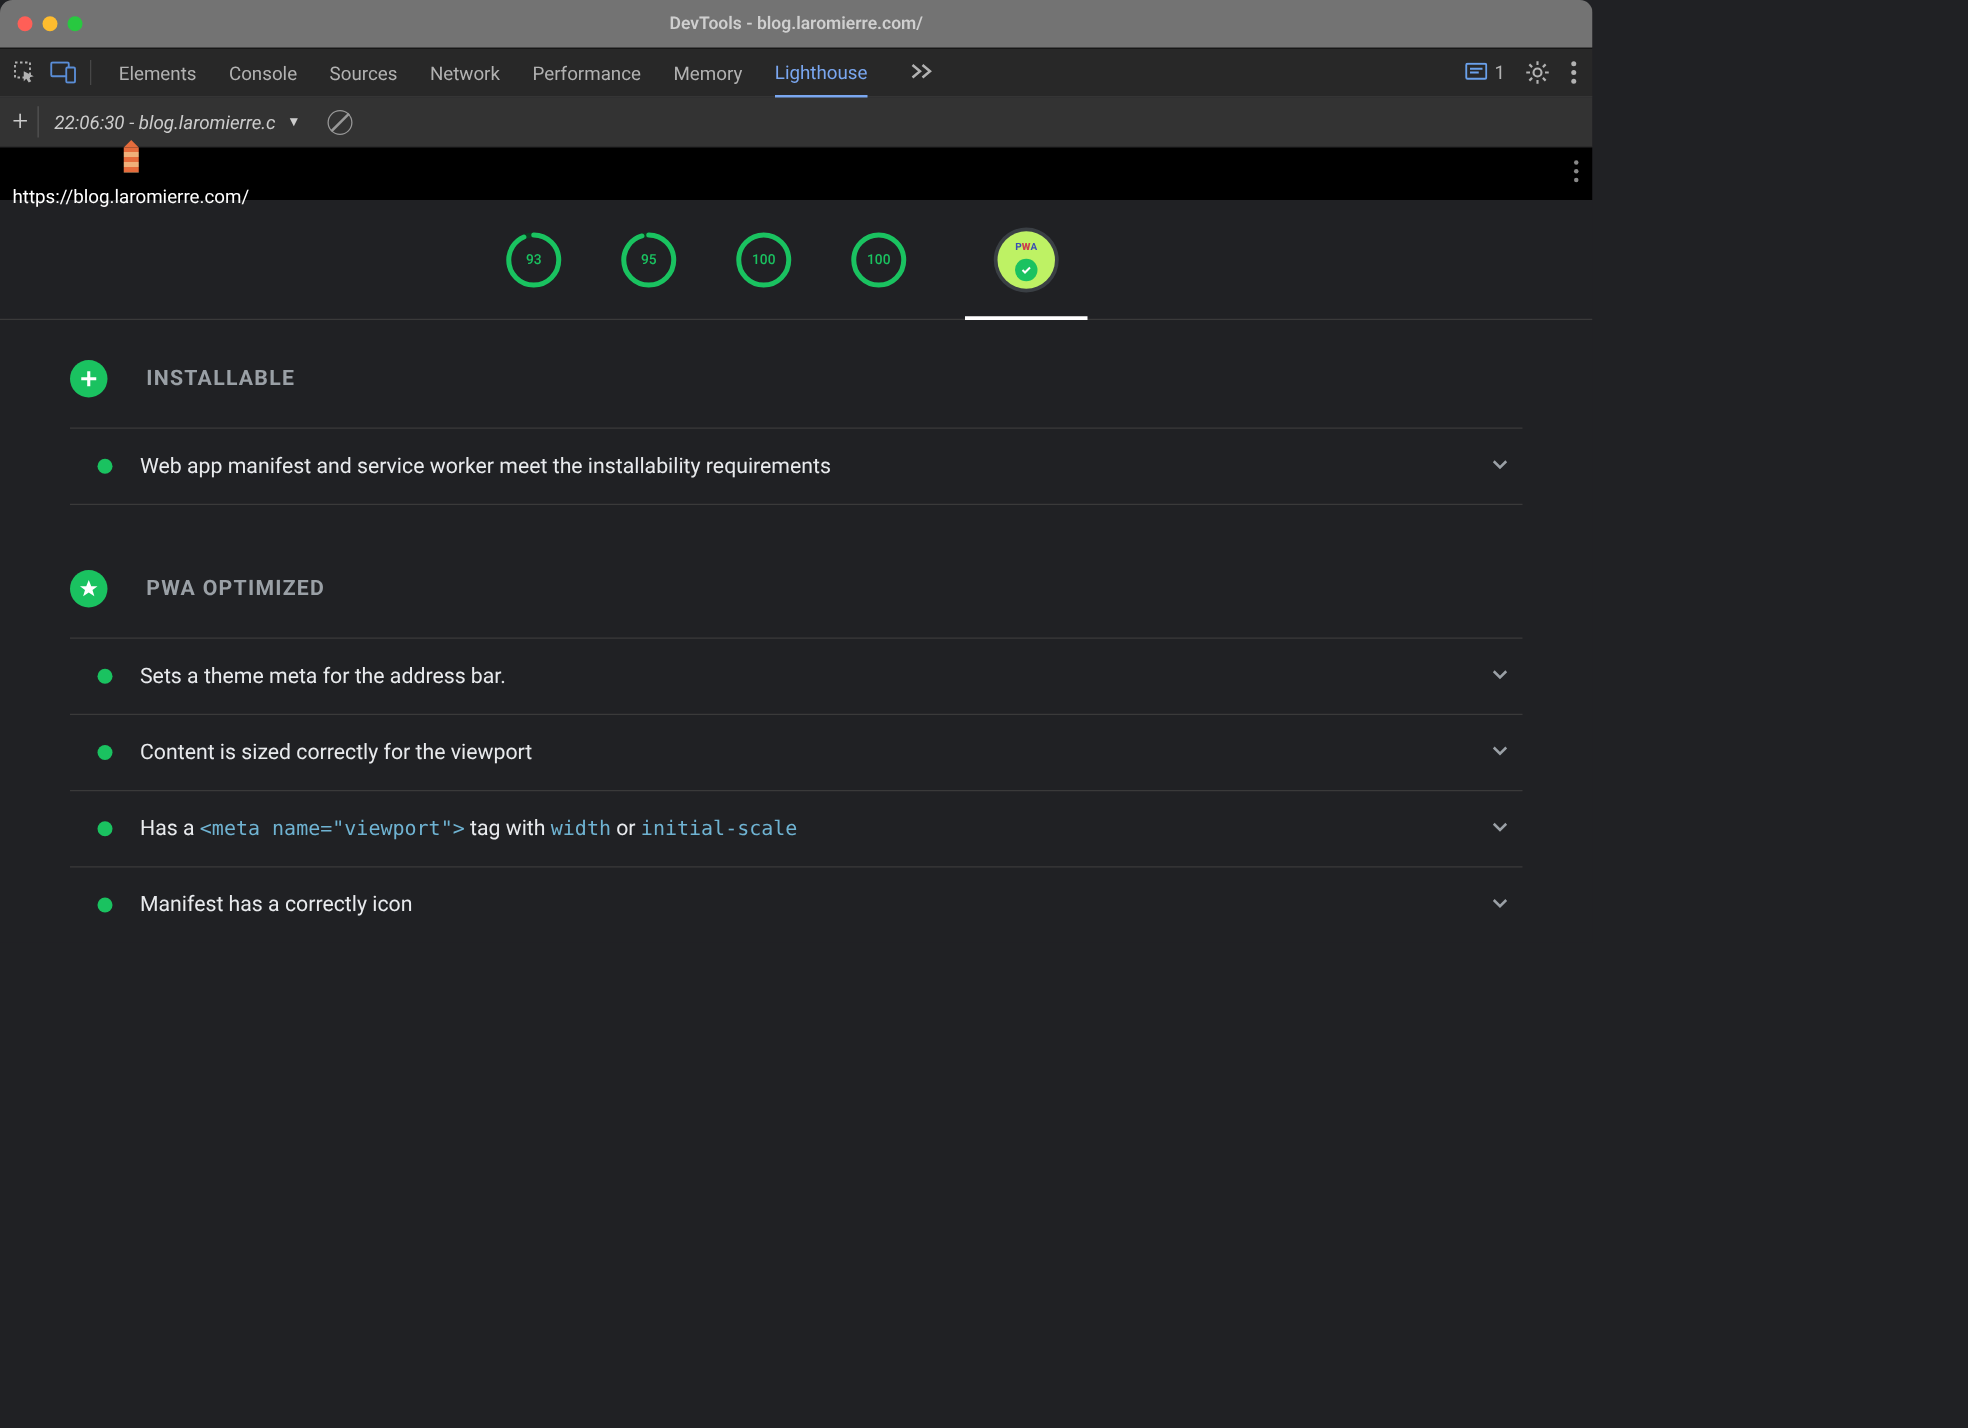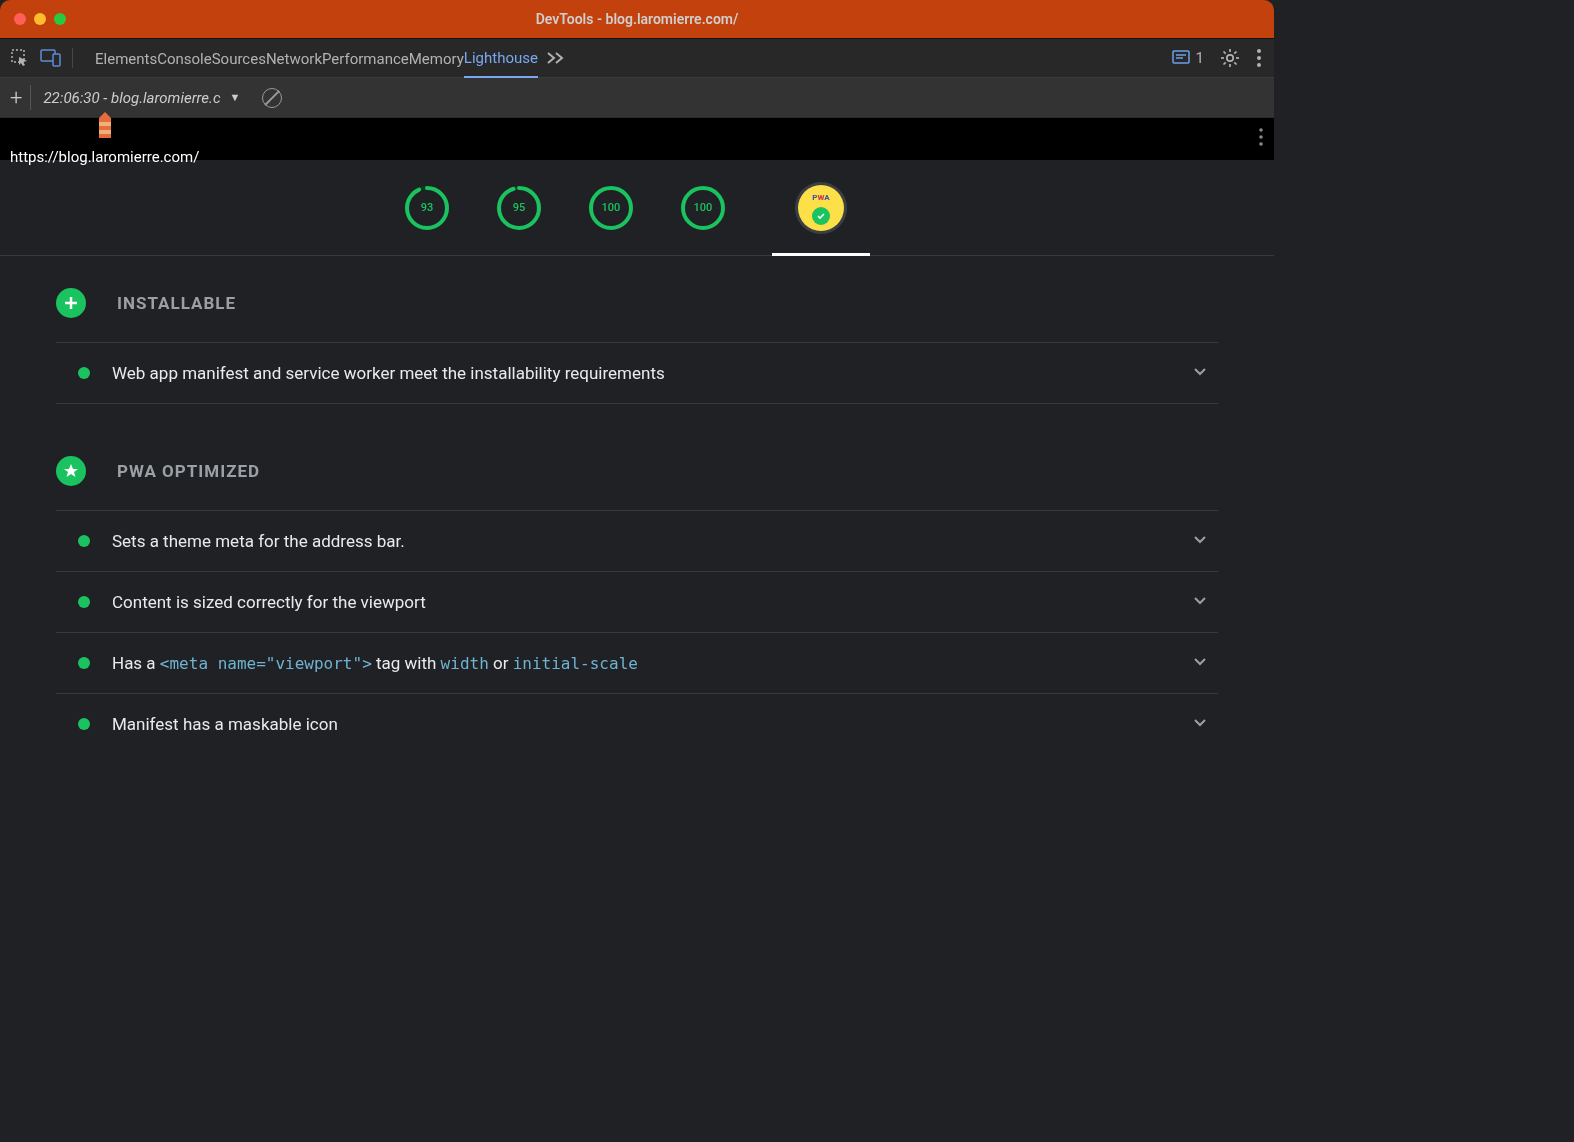--- a/index.html
+++ b/index.html
@@ -7,21 +7,21 @@
     font-family: -apple-system, BlinkMacSystemFont, "Segoe UI", Roboto, sans-serif;
     background: #202124;
     color: #e8eaed;
     width: 1274px;
     height: 924px;
     overflow: hidden;
   }
   
   .titlebar {
     height: 38px;
-    background: #c2410c;
+    background: #737373;
     display: flex;
     align-items: center;
     position: relative;
     border-top-left-radius: 10px;
     border-top-right-radius: 10px;
   }
   .traffic-lights {
     display: flex;
     gap: 8px;
     padding-left: 14px;
@@ -55,20 +55,21 @@
     align-items: center;
     gap: 10px;
     padding-left: 10px;
     padding-right: 10px;
     border-right: 1px solid #474747;
   }
   .inspect-icon svg, .device-icon svg { display:block; }
   .tabs {
     display: flex;
     align-items: center;
+    gap: 26px;
     padding-left: 22px;
     flex: 1;
   }
   .tab {
     font-size: 15px;
     color: #b2b2b2;
     cursor: pointer;
     padding: 10px 0 9px 0;
   }
   .tab.active {
@@ -146,21 +147,21 @@
     font-size:11px; font-weight:500;
     position:relative;
     cursor:pointer;
   }
   .gauge-ring { position:absolute; inset:0; }
   .score-93 { color:#1ac260; }
   .score-95 { color:#1ac260; }
   .score-100 { color:#1ac260; }
   .pwa-badge {
     width:46px;height:46px;border-radius:50%;
-    background:#fde047;
+    background:#bef264;
     display:flex;align-items:center;justify-content:center;
     position:relative;
     box-shadow: 0 0 0 3px #3a3f44;
   }
   .pwa-badge .pwa-text{font-size:8px;font-weight:700;color:#3a4db3;position:absolute;top:8px;}
   .pwa-badge .pwa-text b{color:#ce3f4c;}
   .pwa-badge .check{
     width:18px;height:18px;border-radius:50%;background:#1ac260;
     position:absolute;bottom:6px;
     display:flex;align-items:center;justify-content:center;
@@ -396,20 +397,20 @@
     </div>
     <div class="audit">
       <div class="audit-dot"></div>
       <div class="audit-title">Has a <code>&lt;meta name="viewport"&gt;</code> tag with <code>width</code> or <code>initial-scale</code></div>
       <span class="audit-chevron"><svg width="16" height="16" viewBox="0 0 16 16">
             <path d="M3 6 L8 11 L13 6" fill="none" stroke="#9aa0a6" stroke-width="2"></path>
           </svg></span>
     </div>
     <div class="audit" style="border-bottom:none">
       <div class="audit-dot"></div>
-      <div class="audit-title">Manifest has a maskable icon</div>
+      <div class="audit-title">Manifest has a correctly icon</div>
       <span class="audit-chevron"><svg width="16" height="16" viewBox="0 0 16 16">
             <path d="M3 6 L8 11 L13 6" fill="none" stroke="#9aa0a6" stroke-width="2"></path>
           </svg></span>
     </div>
   </div>
 
 </div>
 
 </body></html>

